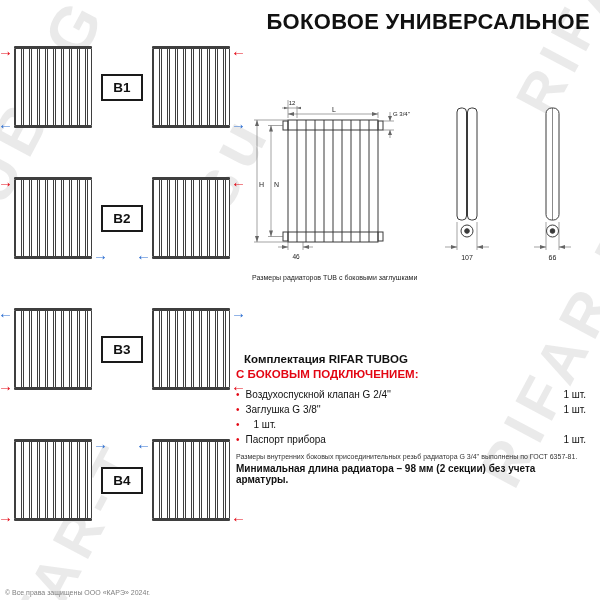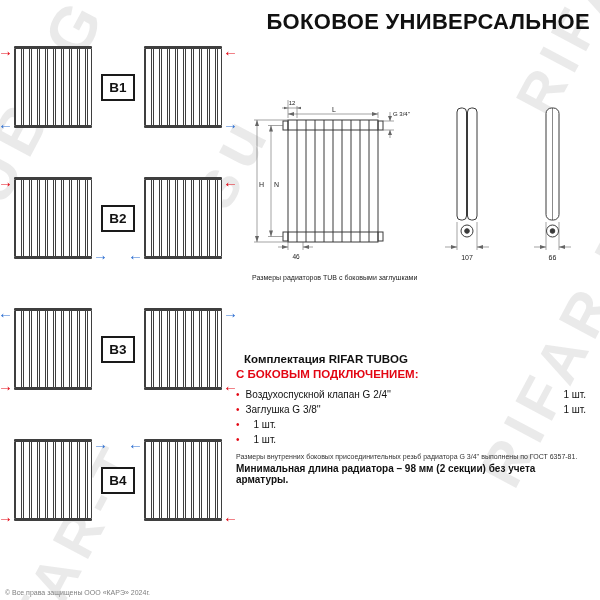--- a/index.html
+++ b/index.html
@@ -31,21 +31,21 @@
   .rad-wrap { position:relative; width:78px; height:82px; }
   .radiator { position:absolute; inset:0; display:flex; flex-direction:column; background:#fff; }
   .rad-cap { height:3px; background:#3f3f3f; border-radius:1px; }
   .rad-tubes {
     flex:1;
     border-left:1px solid #3f3f3f; border-right:1px solid #3f3f3f;
     background:repeating-linear-gradient(90deg,
       #3f3f3f 0 1px, #ffffff 1px 2px, #ffffff 2px 6px, #3f3f3f 6px 7px, #ffffff 7px 8px);
   }
   .scheme-label {
-    width:34px; box-sizing:border-box; margin:0 9px; padding:4px 0;
+    width:42px; box-sizing:border-box; margin:0 9px; padding:4px 0;
     border:2px solid #1a1a1a; background:#fff;
     text-align:center; font-weight:700; font-size:13.5px;
   }
   .arrow { position:absolute; font-size:15px; font-weight:700; line-height:0.9; }
   .supply { color:var(--supply,#e30613); }
   .return { color:var(--return,#2e6fd2); }
   .pos-tl { left:-16px; top:-2px; }
   .pos-bl { left:-16px; bottom:-2px; }
   .pos-tr { right:-16px; top:-2px; }
   .pos-br { right:-16px; bottom:-2px; }
@@ -267,20 +267,21 @@
         <span class="bullet">•</span>
         <span class="equip-name">Заглушка G 3/8''</span>
         <span class="equip-qty">1 шт.</span>
       </li>
       <li class="equip-item">
         <span class="bullet">•</span>
         <span class="equip-qty">1 шт.</span>
       </li>
       <li class="equip-item">
         <span class="bullet">•</span>
+        <span class="equip-name">Паспорт прибора</span>
         <span class="equip-qty">1 шт.</span>
       </li>
     </ul>
 
     <div class="thread-note">Размеры внутренних боковых присоединительных резьб радиатора G 3/4'' выполнены по ГОСТ 6357-81.</div>
     <div class="min-note">Минимальная длина радиатора – 98 мм (2 секции) без учета арматуры.</div>
   </div>
 
   <div class="footer">© Все права защищены ООО «КАРЭ» 2024г.</div>
 </div>

